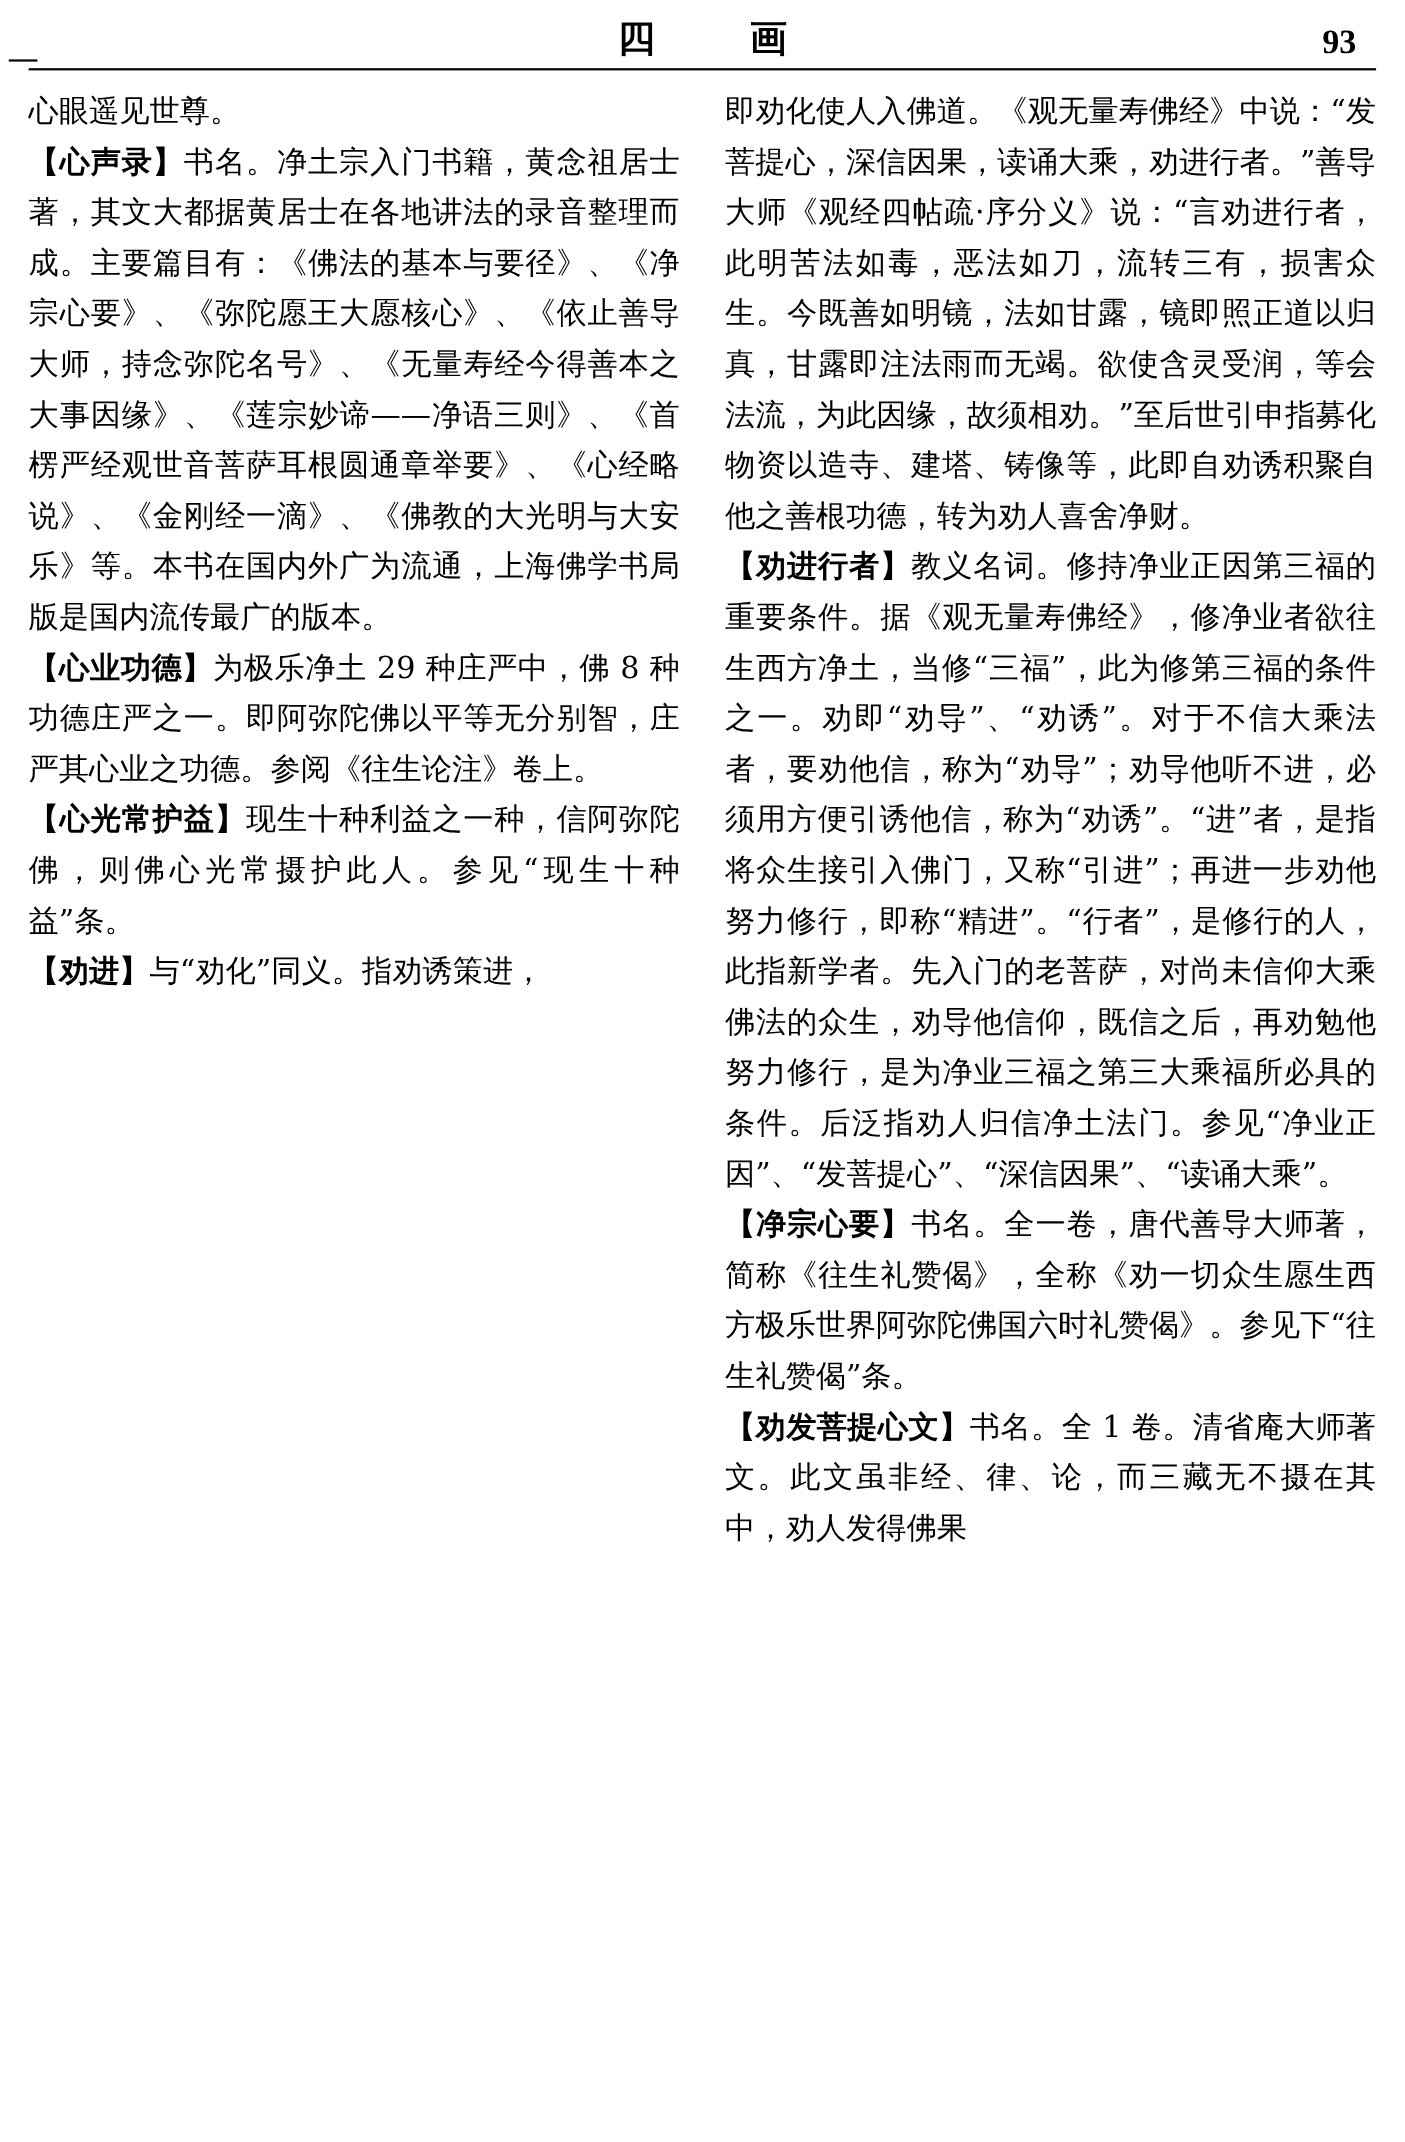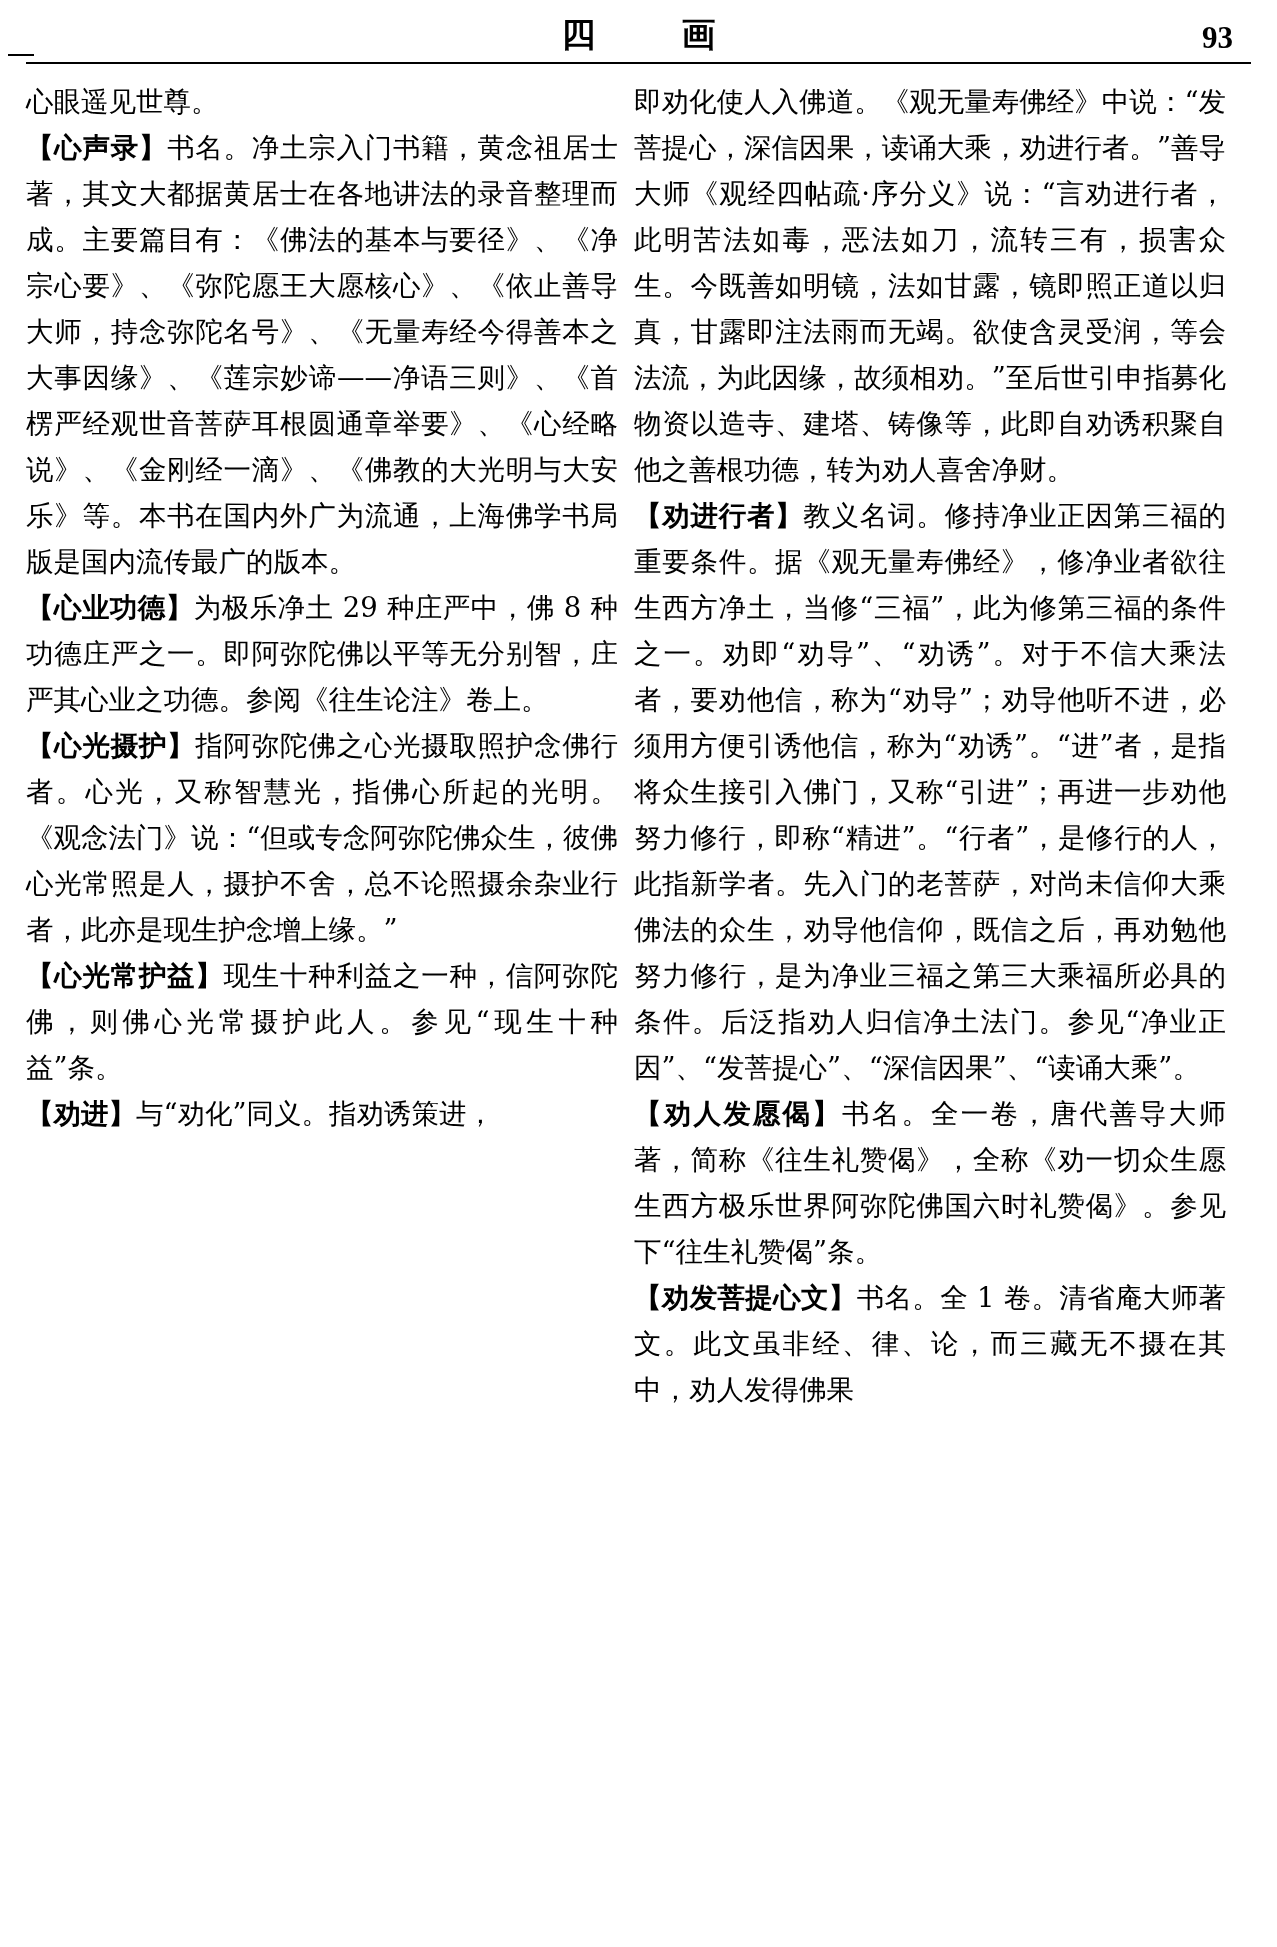--- a/index.html
+++ b/index.html
@@ -56,20 +56,21 @@
     left: 8px;
     top: 54px;
     width: 26px;
     border-top: 2px solid #000;
   }
   .columns {
     display: flex;
     gap: 16px;
     margin-top: 14px;
     height: 1860px;
+    justify-content: space-between;
   }
   .col {
     width: 592px;
     font-size: 27.5px;
     line-height: 46px;
     text-align: justify;
     letter-spacing: 0px;
   }
   .col p {
     margin: 0;
@@ -89,26 +90,25 @@
   </div>
   <div class="rule"></div>
   <div class="rule-dash"></div>
 
   <div class="columns">
 
     <div class="col">
       <p><span>心眼遥见世尊。</span></p>
       <p><span class="entry-head">【心声录】</span><span>书名。净土宗入门书籍，黄念祖居士著，其文大都据黄居士在各地讲法的录音整理而成。主要篇目有：《佛法的基本与要径》、《净宗心要》、《弥陀愿王大愿核心》、《依止善导大师，持念弥陀名号》、《无量寿经今得善本之大事因缘》、《莲宗妙谛——净语三则》、《首楞严经观世音菩萨耳根圆通章举要》、《心经略说》、《金刚经一滴》、《佛教的大光明与大安乐》等。本书在国内外广为流通，上海佛学书局版是国内流传最广的版本。</span></p>
       <p><span class="entry-head">【心业功德】</span><span>为极乐净土 29 种庄严中，佛 8 种功德庄严之一。即阿弥陀佛以平等无分别智，庄严其心业之功德。参阅《往生论注》卷上。</span></p>
-      <p><span class="entry-head">【心光摄护】</span><span>指阿弥陀佛之心光摄取照护念佛行者。心光，又称智慧光，指佛心所起的光明。《观念法门》说：“但或专念阿弥陀佛众生，彼佛心光常照是人，摄护不舍，总不论照摄余杂业行者，此亦是现生护念增上缘。”</span></p>
       <p><span class="entry-head">【心光常护益】</span><span>现生十种利益之一种，信阿弥陀佛，则佛心光常摄护此人。参见“现生十种益”条。</span></p>
       <p><span class="entry-head">【劝进】</span><span>与“劝化”同义。指劝诱策进，</span></p>
     </div>
 
     <div class="col">
       <p><span>即劝化使人入佛道。《观无量寿佛经》中说：“发菩提心，深信因果，读诵大乘，劝进行者。”善导大师《观经四帖疏·序分义》说：“言劝进行者，此明苦法如毒，恶法如刀，流转三有，损害众生。今既善如明镜，法如甘露，镜即照正道以归真，甘露即注法雨而无竭。欲使含灵受润，等会法流，为此因缘，故须相劝。”至后世引申指募化物资以造寺、建塔、铸像等，此即自劝诱积聚自他之善根功德，转为劝人喜舍净财。</span></p>
       <p><span class="entry-head">【劝进行者】</span><span>教义名词。修持净业正因第三福的重要条件。据《观无量寿佛经》，修净业者欲往生西方净土，当修“三福”，此为修第三福的条件之一。劝即“劝导”、“劝诱”。对于不信大乘法者，要劝他信，称为“劝导”；劝导他听不进，必须用方便引诱他信，称为“劝诱”。“进”者，是指将众生接引入佛门，又称“引进”；再进一步劝他努力修行，即称“精进”。“行者”，是修行的人，此指新学者。先入门的老菩萨，对尚未信仰大乘佛法的众生，劝导他信仰，既信之后，再劝勉他努力修行，是为净业三福之第三大乘福所必具的条件。后泛指劝人归信净土法门。参见“净业正因”、“发菩提心”、“深信因果”、“读诵大乘”。</span></p>
-      <p><span class="entry-head">【劝人发愿偈】</span><span>书名。全一卷，唐代善导大师著，简称《往生礼赞偈》，全称《劝一切众生愿生西方极乐世界阿弥陀佛国六时礼赞偈》。参见下“往生礼赞偈”条。</span></p>
+      <p><span class="entry-head">【净宗心要】</span><span>书名。全一卷，唐代善导大师著，简称《往生礼赞偈》，全称《劝一切众生愿生西方极乐世界阿弥陀佛国六时礼赞偈》。参见下“往生礼赞偈”条。</span></p>
       <p><span class="entry-head">【劝发菩提心文】</span><span>书名。全 1 卷。清省庵大师著文。此文虽非经、律、论，而三藏无不摄在其中，劝人发得佛果</span></p>
     </div>
 
   </div>
 </div>
 
 </body></html>

